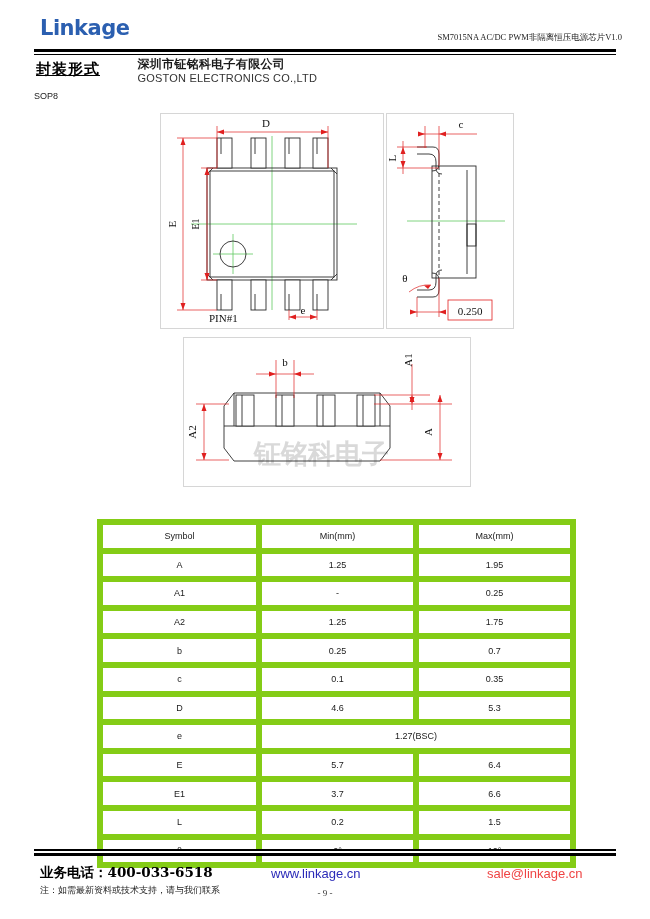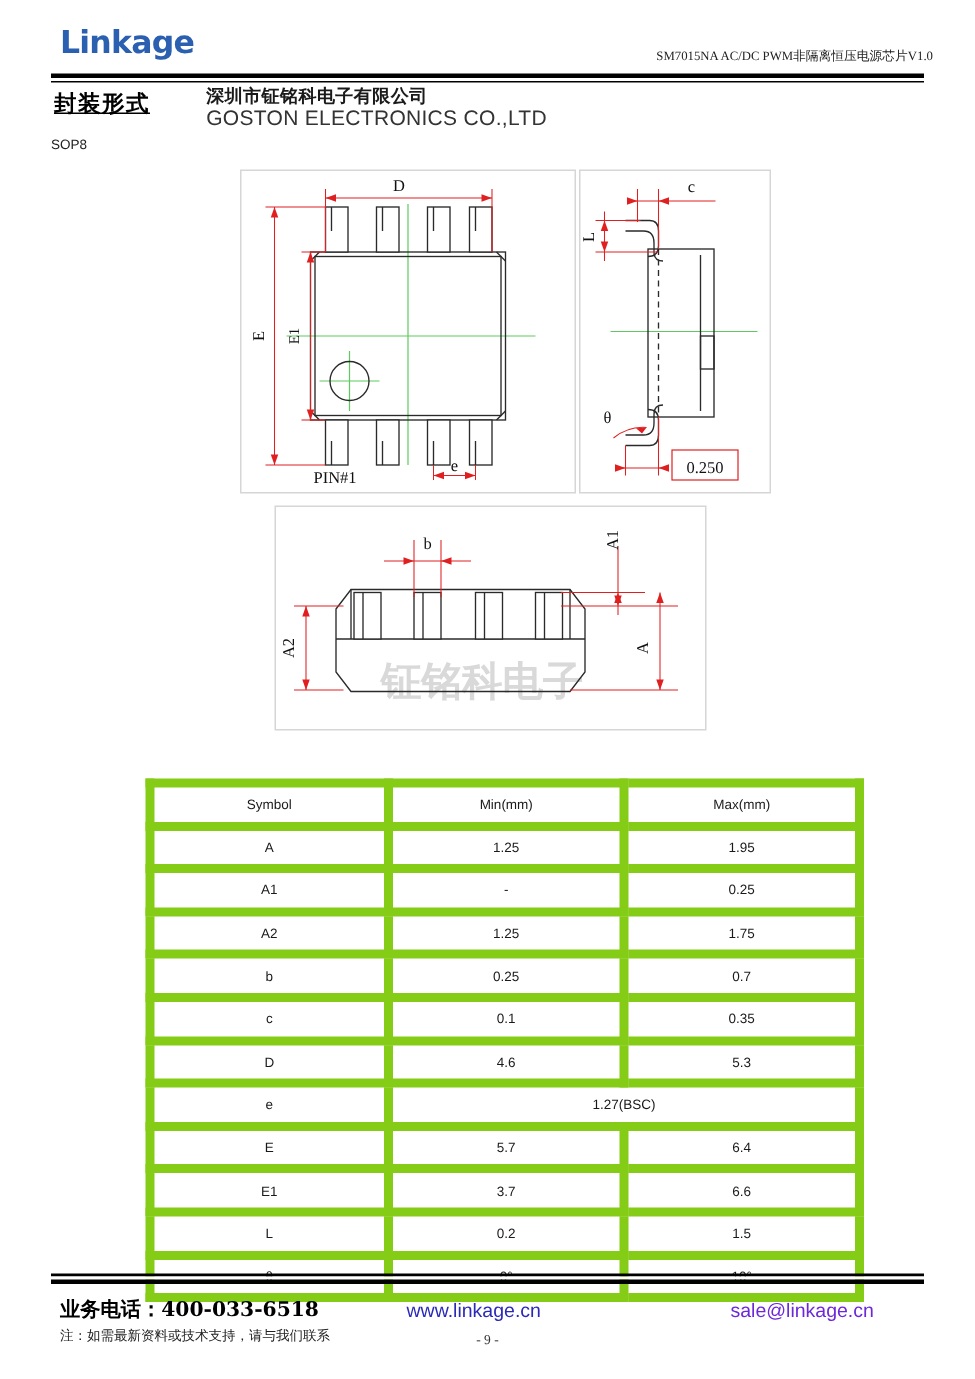--- a/index.html
+++ b/index.html
@@ -45,21 +45,21 @@
   .company-cn {
     font-family: "DejaVu Sans", sans-serif;
     font-size: 12px;
     font-weight: bold;
     color: #1a1a1a;
     line-height: 14px;
     letter-spacing: 0.3px;
   }
   .company-en {
     font-family: "Liberation Sans", sans-serif;
-    font-size: 14px;
+    font-size: 11px;
     color: #333;
     line-height: 12px;
     letter-spacing: 0.2px;
     margin-top: 1px;
   }
   .header-doc-title {
     position: absolute;
     right: 28px; top: 32px;
     font-size: 8.5px;
     font-family: Liberation Serif, serif;
@@ -174,21 +174,21 @@
     left: 271px; top: 6px;
     font-family: "Liberation Sans", sans-serif;
     font-size: 13px;
     color: #2a2ab8;
   }
   .footer-mail {
     position: absolute;
     left: 487px; top: 6px;
     font-family: "Liberation Sans", sans-serif;
     font-size: 13px;
-    color: #6d28d9;
+    color: #ef4444;
   }
   .footer-pageno {
     position: absolute;
     left: 0; top: 28px;
     width: 650px;
     text-align: center;
     font-family: "Liberation Serif", serif;
     font-size: 9px;
     color: #333;
   }

